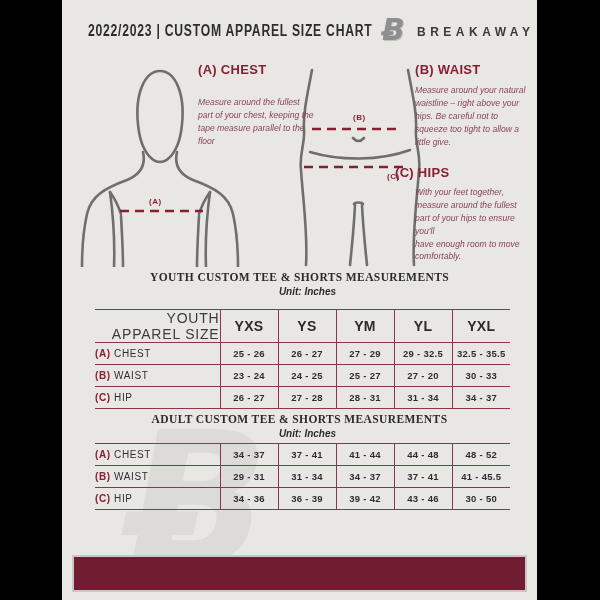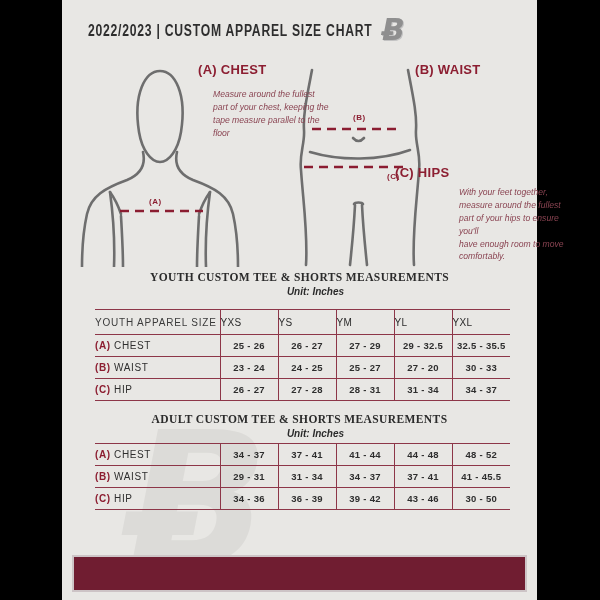--- a/index.html
+++ b/index.html
@@ -26,36 +26,36 @@
 
   
   .guide-h{position:absolute;font-size:13px;font-weight:700;color:#8c1e31;letter-spacing:0.3px;
            white-space:nowrap;}
   .guide-p{position:absolute;font-size:8.6px;font-style:italic;font-weight:500;color:#8a4452;
            line-height:1.5;white-space:pre-line;}
 
   
   .sec-title{position:absolute;left:0;width:475px;text-align:center;font-size:11.5px;
              font-weight:700;color:#2b2b2b;letter-spacing:0.4px;font-family:Liberation Serif, serif;}
-  .sec-unit{position:absolute;left:16px;width:475px;text-align:center;font-size:10px;
+  .sec-unit{position:absolute;left:8px;width:475px;text-align:center;font-size:10px;
             font-style:italic;font-weight:600;color:#2b2b2b;}
 
   
   table.size{position:absolute;left:33px;width:415px;border-collapse:collapse;
              table-layout:fixed;z-index:2;}
   table.size col.c-label{width:125px;}
   table.size col.c-size{width:58px;}
   table.size th,table.size td{border-top:1.5px solid #8d3648;border-bottom:1.5px solid #8d3648;
              padding:0;background:transparent;}
   table.size th+th,table.size td+td{border-left:1px solid #8d3648;}
   table.size tr.hd{height:25px;}
   table.size tr.rw{height:22px;}
-  .th-label{font-size:10px;font-weight:400;color:#3b3b3b;letter-spacing:0.8px;
-            text-align:left;padding-left:12px;}
-  .th-size{font-size:10px;font-weight:400;color:#2b2b2b;text-align:left;letter-spacing:0.3px;}
+  .th-label{font-size:14px;font-weight:400;color:#3b3b3b;letter-spacing:0.8px;
+            text-align:right;padding-left:12px;}
+  .th-size{font-size:14px;font-weight:700;color:#2b2b2b;text-align:center;letter-spacing:0.3px;}
   .td-label{text-align:left;padding-left:12px;font-size:10px;letter-spacing:0.6px;}
   .td-label .key{font-weight:700;color:#8c1e31;}
   .td-label .nm{color:#2e2e2e;}
   .td-val{text-align:center;font-size:9.5px;font-weight:600;color:#2e2e2e;letter-spacing:0.3px;}
 
   
   .watermark{position:absolute;left:66px;top:408px;font-family:"DejaVu Sans",sans-serif;
              font-size:185px;font-weight:700;font-style:italic;color:#dcdbd8;z-index:1;
              line-height:1;user-select:none;}
   .footer-bar{position:absolute;left:10px;top:555px;width:451px;height:33px;background:#701d31;
@@ -65,20 +65,21 @@
 <body>
 
 <div id="stage">
   <div class="letterbox left"></div>
   <div class="letterbox right"></div>
 
   <div id="page">
 
     <div class="hdr-title">2022/2023  |  CUSTOM APPAREL SIZE CHART</div>
     <div class="logo-glyph">Ƀ</div>
+    <div class="brand">BREAKAWAY</div>
 
     <div class="fig" style="left:13px;top:62px;">
       <svg width="170" height="205" viewBox="0 0 170 205" fill="none">
         <g stroke="#6e6e6e" stroke-width="2.6" stroke-linecap="round" fill="none">
           <path d="M 64,70 C 58,32 70,9 85,9 C 100,9 112,32 106,70 C 103,88 94,100 85,100 C 76,100 67,88 64,70"></path>
           <path d="M 68,90 C 71,103 66,112 52,118 C 30,126 16,134 12,152 C 8,170 7,188 7,205"></path>
           <path d="M 102,90 C 99,103 104,112 118,118 C 140,126 154,134 158,152 C 162,170 163,188 163,205"></path>
           <path d="M 46,152 C 43,143 40,137 35,130"></path>
           <path d="M 35,130 C 38,152 40,178 39,205"></path>
           <path d="M 46,154 C 47,172 48,188 48,205"></path>
@@ -103,26 +104,27 @@
           <path d="M 67,147 C 68,168 70,188 72,207"></path>
         </g>
         <line x1="17" y1="71" x2="105" y2="71" stroke="#8b1d31" stroke-width="2.4" stroke-dasharray="9 6"></line>
         <line x1="9" y1="109" x2="112" y2="109" stroke="#8b1d31" stroke-width="2.4" stroke-dasharray="9 6"></line>
       </svg>
     </div>
     <span class="marker" style="left:291px;top:113px;">(B)</span>
     <span class="marker" style="left:325px;top:172px;">(C)</span>
 
     <div class="guide-h" style="left:136px;top:62px;">(A) CHEST</div>
-    <div class="guide-p" style="left:136px;top:88px;width:118px;margin-left:15px;">Measure around the fullest part of your chest, keeping the tape measure parallel to the floor</div>
+    <div class="guide-p" style="left:136px;top:96px;width:118px;">Measure around the fullest part of your chest, keeping the tape measure parallel to the floor</div>
 
     <div class="guide-h" style="left:353px;top:62px;">(B) WAIST</div>
+    <div class="guide-p" style="left:353px;top:84px;width:112px;">Measure around your natural waistline – right above your hips. Be careful not to squeeze too tight to allow a little give.</div>
 
     <div class="guide-h" style="left:333px;top:165px;">(C) HIPS</div>
-    <div class="guide-p" style="left:353px;top:186px;width:118px;padding-left:44px;">With your feet together, measure around the fullest part of your hips to ensure you'll
+    <div class="guide-p" style="left:353px;top:186px;width:118px;">With your feet together, measure around the fullest part of your hips to ensure you'll
 have enough room to move comfortably.</div>
 
     <div class="watermark">Ƀ</div>
 
     <div class="sec-title" style="top:271px;">YOUTH CUSTOM TEE &amp; SHORTS MEASUREMENTS</div>
     <div class="sec-unit" style="top:286px;">Unit: Inches</div>
 
     <table class="size" style="top:309px;">
       <colgroup>
           <col class="c-label">

